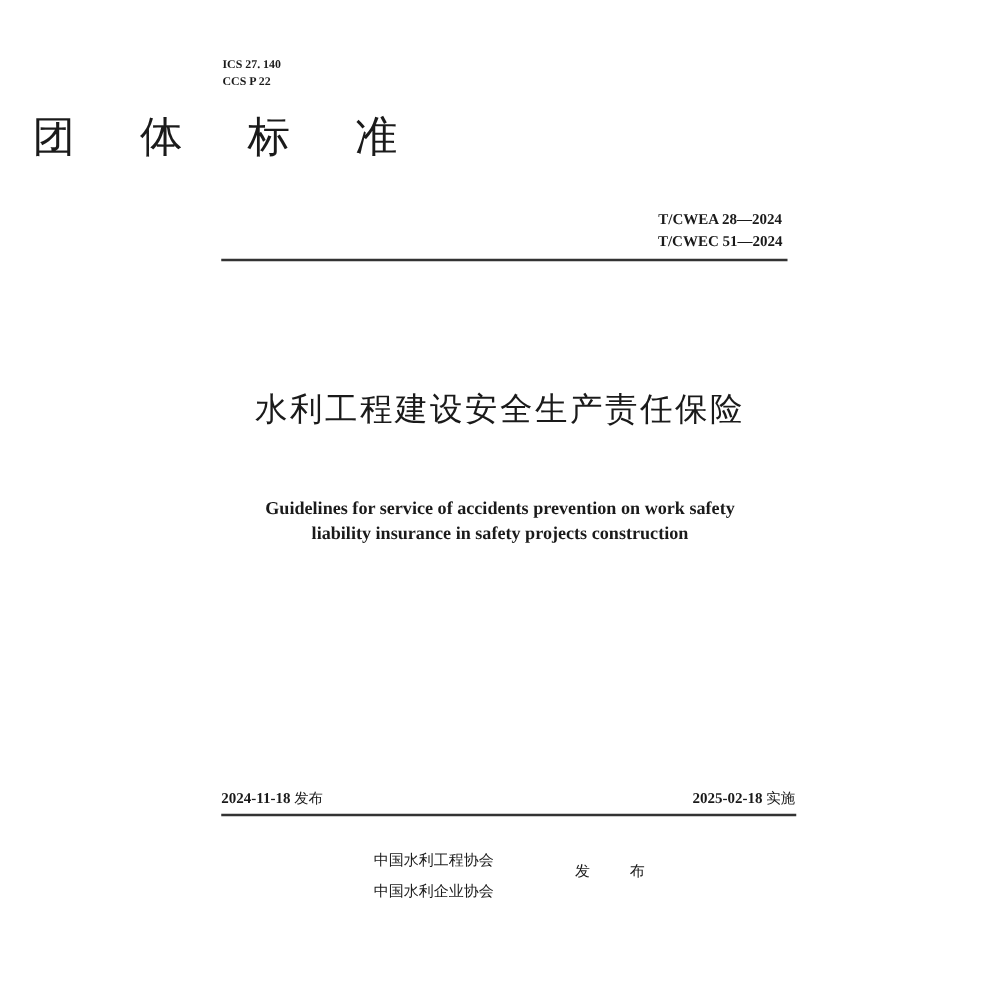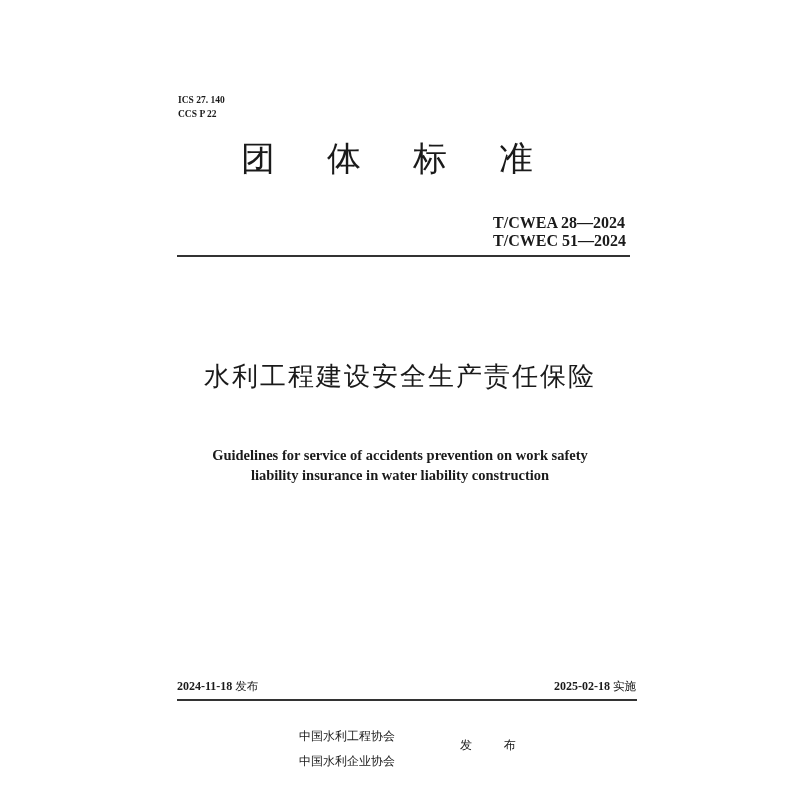--- a/index.html
+++ b/index.html
@@ -1,30 +1,30 @@
 <!DOCTYPE html>
 <html><head>
   <meta charset="utf-8">
   <style>
     html, body { margin: 0; padding: 0; }
     body {
       width: 800px; height: 800px; background: #ffffff; position: relative; overflow: hidden;
       color: #1a1a1a;
     }
-    .abs { position: absolute; margin-top: 48px; }
+    .abs { position: absolute; }
     .serif { font-family: "Liberation Serif", "DejaVu Serif", serif; }
     .sans { font-family: "DejaVu Sans", "Liberation Sans", sans-serif; }
 
     .ics { left: 178px; top: 45px; font-size: 9.5px; font-weight: bold; line-height: 14px; }
     .main-title {
-      left: 0; width: 800px; top: 88px; text-align: center;
+      left: 0; width: 800px; top: 88px; text-align: left;
       font-size: 34px; letter-spacing: 52px; padding-left: 26px; box-sizing: border-box;
       line-height: 44px; font-weight: normal;
     }
-    .codes { right: 174px; top: 166px; font-size: 16px; font-weight: bold; line-height: 18px; text-align: left; }
+    .codes { right: 174px; top: 166px; font-size: 12px; font-weight: bold; line-height: 18px; text-align: center; }
     .rule-top { left: 177px; width: 453px; top: 207px; height: 1.5px; background: #333; }
 
     .cn-title {
       left: 0; width: 800px; top: 312px; text-align: center;
       font-size: 26px; line-height: 33px; letter-spacing: 2px;
     }
     .en-title {
       left: 0; width: 800px; top: 397px; text-align: center;
       font-size: 14.5px; font-weight: bold; line-height: 20px;
     }
@@ -53,21 +53,21 @@
 </div>
 
 <div class="abs rule-top"></div>
 
 <div class="abs cn-title sans">
   <div>水利工程建设安全生产责任保险</div>
 </div>
 
 <div class="abs en-title serif">
   <div>Guidelines for service of accidents prevention on work safety</div>
-  <div>liability insurance in water liability construction</div>
+  <div>liability insurance in safety projects construction</div>
 </div>
 
 <div class="abs date-left serif">
   <span>2024-11-18</span><span class="cn">发布</span>
 </div>
 
 <div class="abs date-right serif">
   <span>2025-02-18</span><span class="cn">实施</span>
 </div>
 

